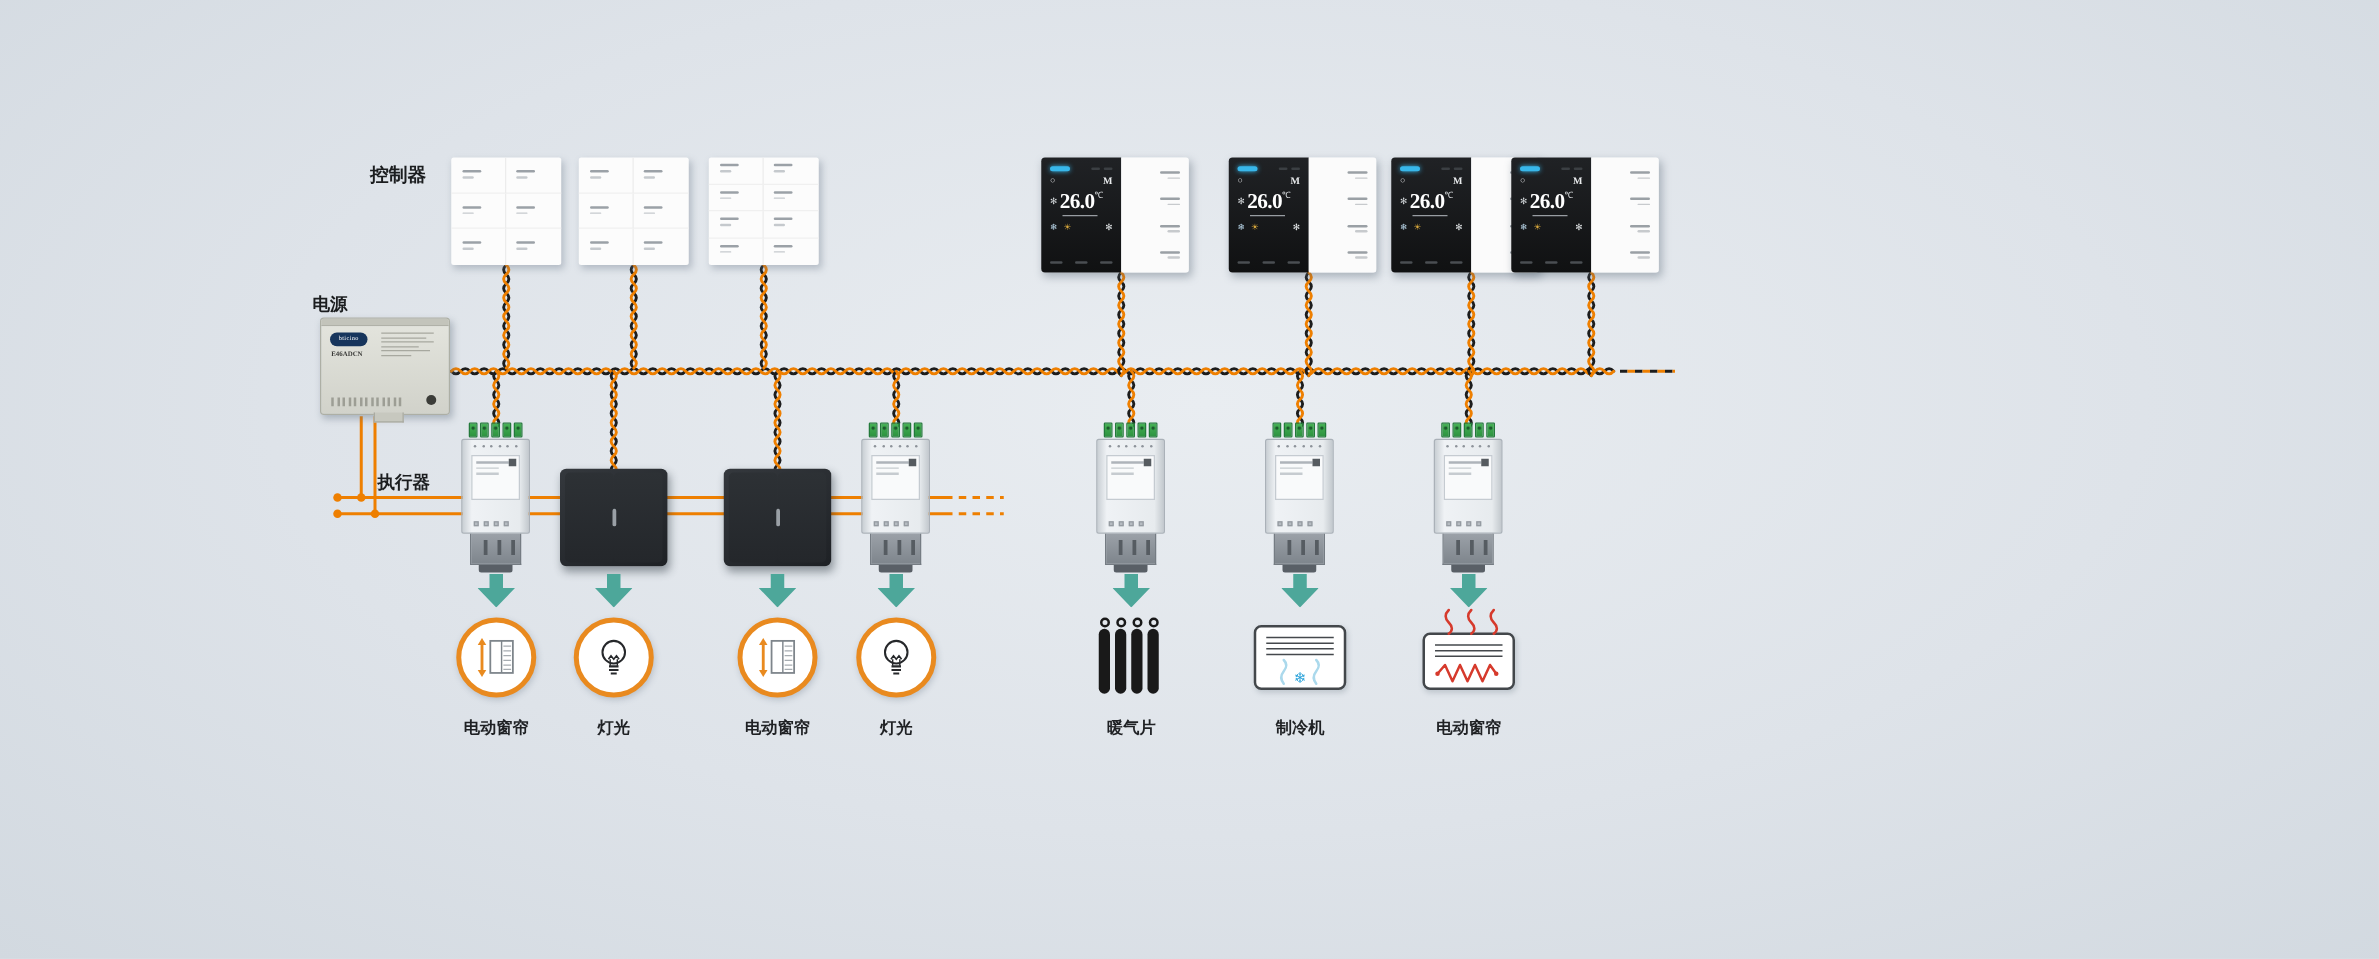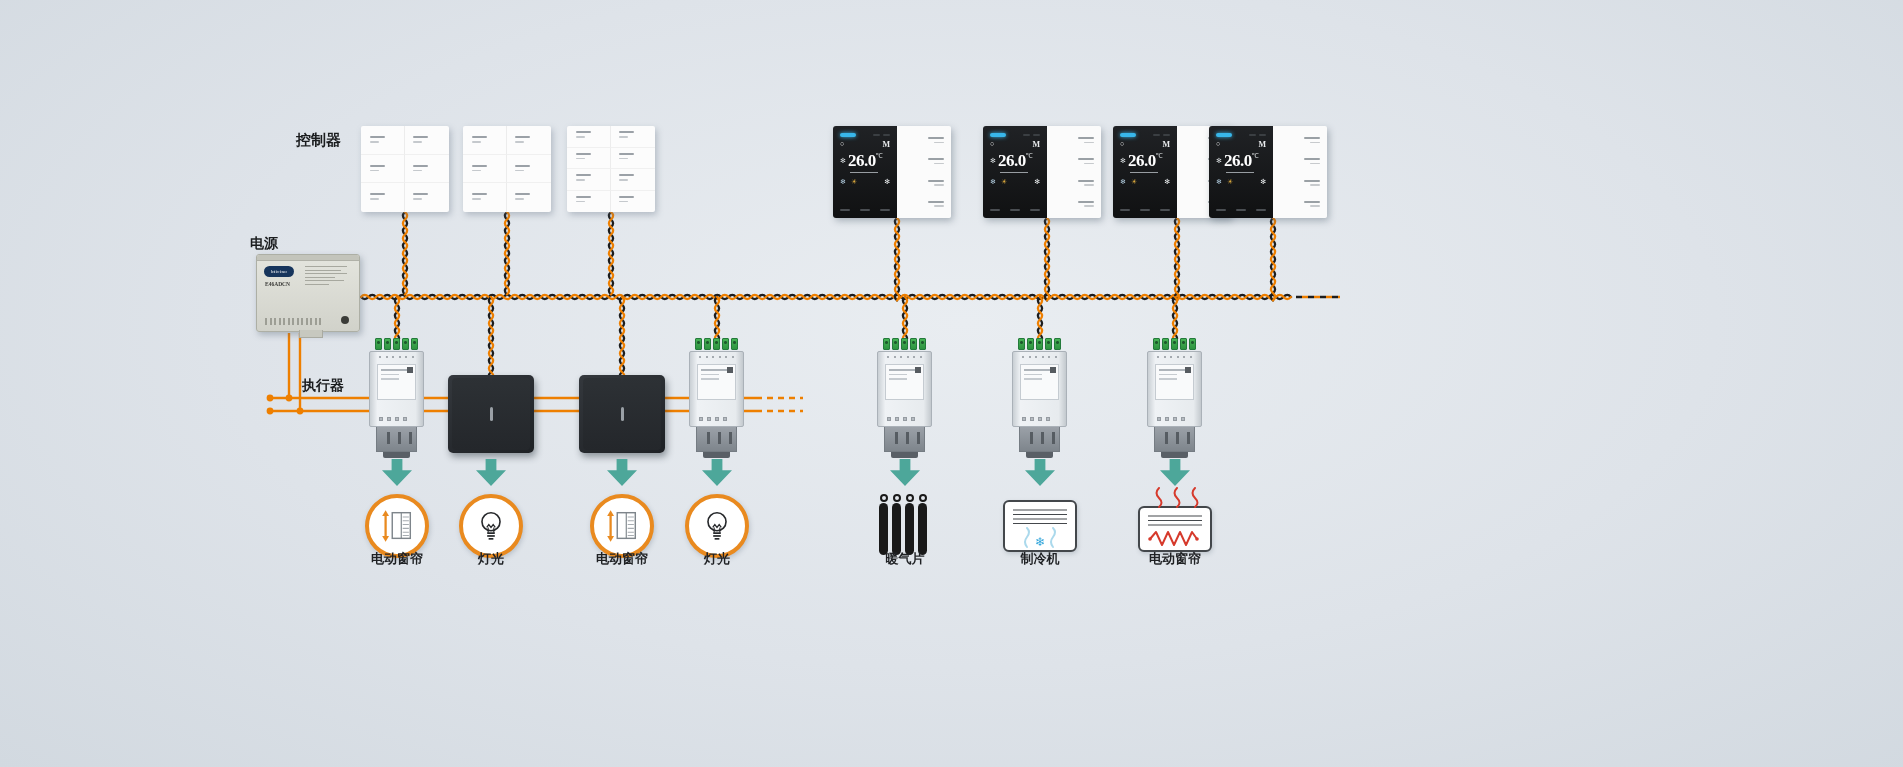--- a/index.html
+++ b/index.html
@@ -105,21 +105,21 @@
   .rad{position:absolute;left:879px;top:489px;width:54px;height:66px;display:flex;gap:4px;align-items:flex-end;z-index:2;}
   .rad-t{position:relative;width:9px;height:52px;background:#191919;border-radius:4.5px;}
   .rad-t b{position:absolute;top:-9px;left:0.5px;width:8px;height:8px;border:2px solid #191919;border-radius:50%;box-sizing:border-box;display:block;}
 
   
   .box{position:absolute;background:#fff;border:2px solid #43474b;border-radius:6px;box-sizing:border-box;z-index:2;
        box-shadow:1px 2px 4px rgba(95,110,125,.25);}
   .box .flake{position:absolute;left:0;right:0;bottom:2px;text-align:center;font-size:12px;color:#2ea4da;line-height:1;}
   .acwaves{position:absolute;left:7px;top:-26px;}
 
-  .cap{position:absolute;top:550px;width:120px;text-align:center;font-size:13px;font-weight:700;color:#1f2124;z-index:2;}
+  .cap{position:absolute;top:573px;width:120px;text-align:center;font-size:13px;font-weight:700;color:#1f2124;z-index:2;}
 </style>
 </head>
 <body>
 
 <div class="stage">
   <svg id="wires" width="1903" height="767" viewBox="0 0 1903 767">
       <path d="M 361 297 q 3.75 4.20 7.50 0.00 t 7.50 0.00 t 7.50 0.00 t 7.50 0.00 t 7.50 0.00 t 7.50 0.00 t 7.50 0.00 t 7.50 0.00 t 7.50 0.00 t 7.50 0.00 t 7.50 0.00 t 7.50 0.00 t 7.50 0.00 t 7.50 0.00 t 7.50 0.00 t 7.50 0.00 t 7.50 0.00 t 7.50 0.00 t 7.50 0.00 t 7.50 0.00 t 7.50 0.00 t 7.50 0.00 t 7.50 0.00 t 7.50 0.00 t 7.50 0.00 t 7.50 0.00 t 7.50 0.00 t 7.50 0.00 t 7.50 0.00 t 7.50 0.00 t 7.50 0.00 t 7.50 0.00 t 7.50 0.00 t 7.50 0.00 t 7.50 0.00 t 7.50 0.00 t 7.50 0.00 t 7.50 0.00 t 7.50 0.00 t 7.50 0.00 t 7.50 0.00 t 7.50 0.00 t 7.50 0.00 t 7.50 0.00 t 7.50 0.00 t 7.50 0.00 t 7.50 0.00 t 7.50 0.00 t 7.50 0.00 t 7.50 0.00 t 7.50 0.00 t 7.50 0.00 t 7.50 0.00 t 7.50 0.00 t 7.50 0.00 t 7.50 0.00 t 7.50 0.00 t 7.50 0.00 t 7.50 0.00 t 7.50 0.00 t 7.50 0.00 t 7.50 0.00 t 7.50 0.00 t 7.50 0.00 t 7.50 0.00 t 7.50 0.00 t 7.50 0.00 t 7.50 0.00 t 7.50 0.00 t 7.50 0.00 t 7.50 0.00 t 7.50 0.00 t 7.50 0.00 t 7.50 0.00 t 7.50 0.00 t 7.50 0.00 t 7.50 0.00 t 7.50 0.00 t 7.50 0.00 t 7.50 0.00 t 7.50 0.00 t 7.50 0.00 t 7.50 0.00 t 7.50 0.00 t 7.50 0.00 t 7.50 0.00 t 7.50 0.00 t 7.50 0.00 t 7.50 0.00 t 7.50 0.00 t 7.50 0.00 t 7.50 0.00 t 7.50 0.00 t 7.50 0.00 t 7.50 0.00 t 7.50 0.00 t 7.50 0.00 t 7.50 0.00 t 7.50 0.00 t 7.50 0.00 t 7.50 0.00 t 7.50 0.00 t 7.50 0.00 t 7.50 0.00 t 7.50 0.00 t 7.50 0.00 t 7.50 0.00 t 7.50 0.00 t 7.50 0.00 t 7.50 0.00 t 7.50 0.00 t 7.50 0.00 t 7.50 0.00 t 7.50 0.00 t 7.50 0.00 t 7.50 0.00 t 7.50 0.00 t 7.50 0.00 t 7.50 0.00 t 7.50 0.00 t 7.50 0.00 t 7.50 0.00 t 7.50 0.00 t 7.50 0.00" fill="none" stroke="#1d1d1d" stroke-width="2.3" stroke-linecap="round"></path>
       <path d="M 361 297 q 3.75 -4.20 7.50 0.00 t 7.50 0.00 t 7.50 0.00 t 7.50 0.00 t 7.50 0.00 t 7.50 0.00 t 7.50 0.00 t 7.50 0.00 t 7.50 0.00 t 7.50 0.00 t 7.50 0.00 t 7.50 0.00 t 7.50 0.00 t 7.50 0.00 t 7.50 0.00 t 7.50 0.00 t 7.50 0.00 t 7.50 0.00 t 7.50 0.00 t 7.50 0.00 t 7.50 0.00 t 7.50 0.00 t 7.50 0.00 t 7.50 0.00 t 7.50 0.00 t 7.50 0.00 t 7.50 0.00 t 7.50 0.00 t 7.50 0.00 t 7.50 0.00 t 7.50 0.00 t 7.50 0.00 t 7.50 0.00 t 7.50 0.00 t 7.50 0.00 t 7.50 0.00 t 7.50 0.00 t 7.50 0.00 t 7.50 0.00 t 7.50 0.00 t 7.50 0.00 t 7.50 0.00 t 7.50 0.00 t 7.50 0.00 t 7.50 0.00 t 7.50 0.00 t 7.50 0.00 t 7.50 0.00 t 7.50 0.00 t 7.50 0.00 t 7.50 0.00 t 7.50 0.00 t 7.50 0.00 t 7.50 0.00 t 7.50 0.00 t 7.50 0.00 t 7.50 0.00 t 7.50 0.00 t 7.50 0.00 t 7.50 0.00 t 7.50 0.00 t 7.50 0.00 t 7.50 0.00 t 7.50 0.00 t 7.50 0.00 t 7.50 0.00 t 7.50 0.00 t 7.50 0.00 t 7.50 0.00 t 7.50 0.00 t 7.50 0.00 t 7.50 0.00 t 7.50 0.00 t 7.50 0.00 t 7.50 0.00 t 7.50 0.00 t 7.50 0.00 t 7.50 0.00 t 7.50 0.00 t 7.50 0.00 t 7.50 0.00 t 7.50 0.00 t 7.50 0.00 t 7.50 0.00 t 7.50 0.00 t 7.50 0.00 t 7.50 0.00 t 7.50 0.00 t 7.50 0.00 t 7.50 0.00 t 7.50 0.00 t 7.50 0.00 t 7.50 0.00 t 7.50 0.00 t 7.50 0.00 t 7.50 0.00 t 7.50 0.00 t 7.50 0.00 t 7.50 0.00 t 7.50 0.00 t 7.50 0.00 t 7.50 0.00 t 7.50 0.00 t 7.50 0.00 t 7.50 0.00 t 7.50 0.00 t 7.50 0.00 t 7.50 0.00 t 7.50 0.00 t 7.50 0.00 t 7.50 0.00 t 7.50 0.00 t 7.50 0.00 t 7.50 0.00 t 7.50 0.00 t 7.50 0.00 t 7.50 0.00 t 7.50 0.00 t 7.50 0.00 t 7.50 0.00 t 7.50 0.00 t 7.50 0.00 t 7.50 0.00 t 7.50 0.00" fill="none" stroke="#ee7f00" stroke-width="2.3" stroke-linecap="round"></path>
       <path d="M 405 212 q -4.20 3.75 0.00 7.50 t 0.00 7.50 t 0.00 7.50 t 0.00 7.50 t 0.00 7.50 t 0.00 7.50 t 0.00 7.50 t 0.00 7.50 t 0.00 7.50 t 0.00 7.50 t 0.00 7.50" fill="none" stroke="#1d1d1d" stroke-width="2.3" stroke-linecap="round"></path>
       <path d="M 405 212 q 4.20 3.75 0.00 7.50 t 0.00 7.50 t 0.00 7.50 t 0.00 7.50 t 0.00 7.50 t 0.00 7.50 t 0.00 7.50 t 0.00 7.50 t 0.00 7.50 t 0.00 7.50 t 0.00 7.50" fill="none" stroke="#ee7f00" stroke-width="2.3" stroke-linecap="round"></path>

